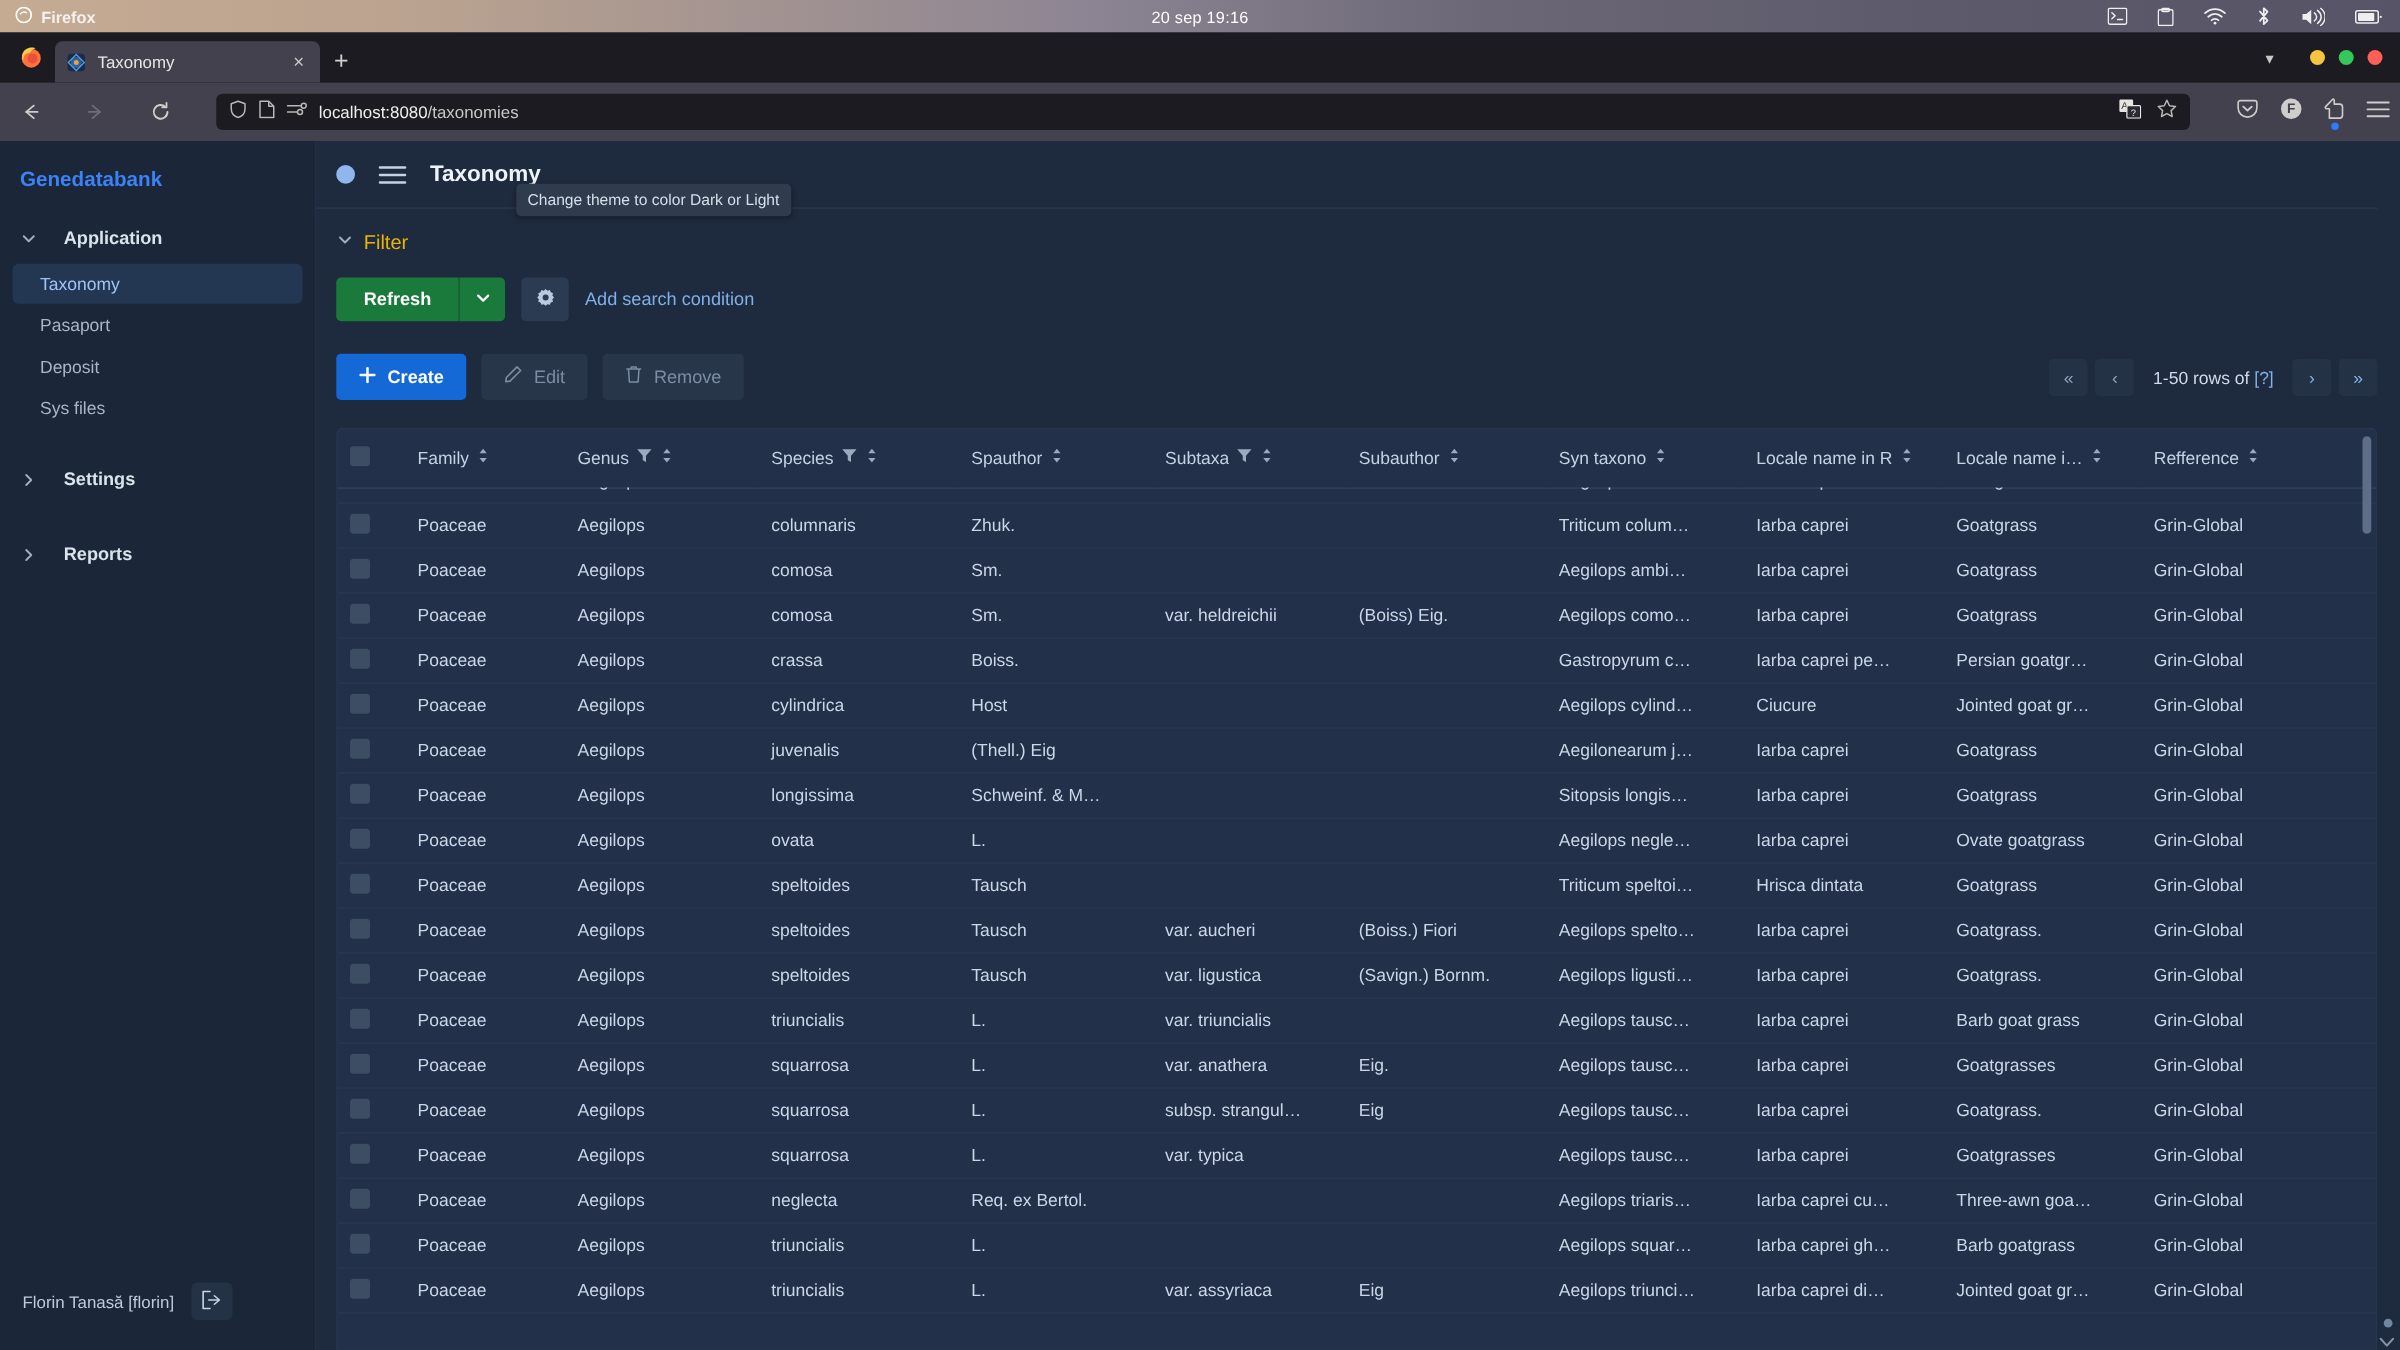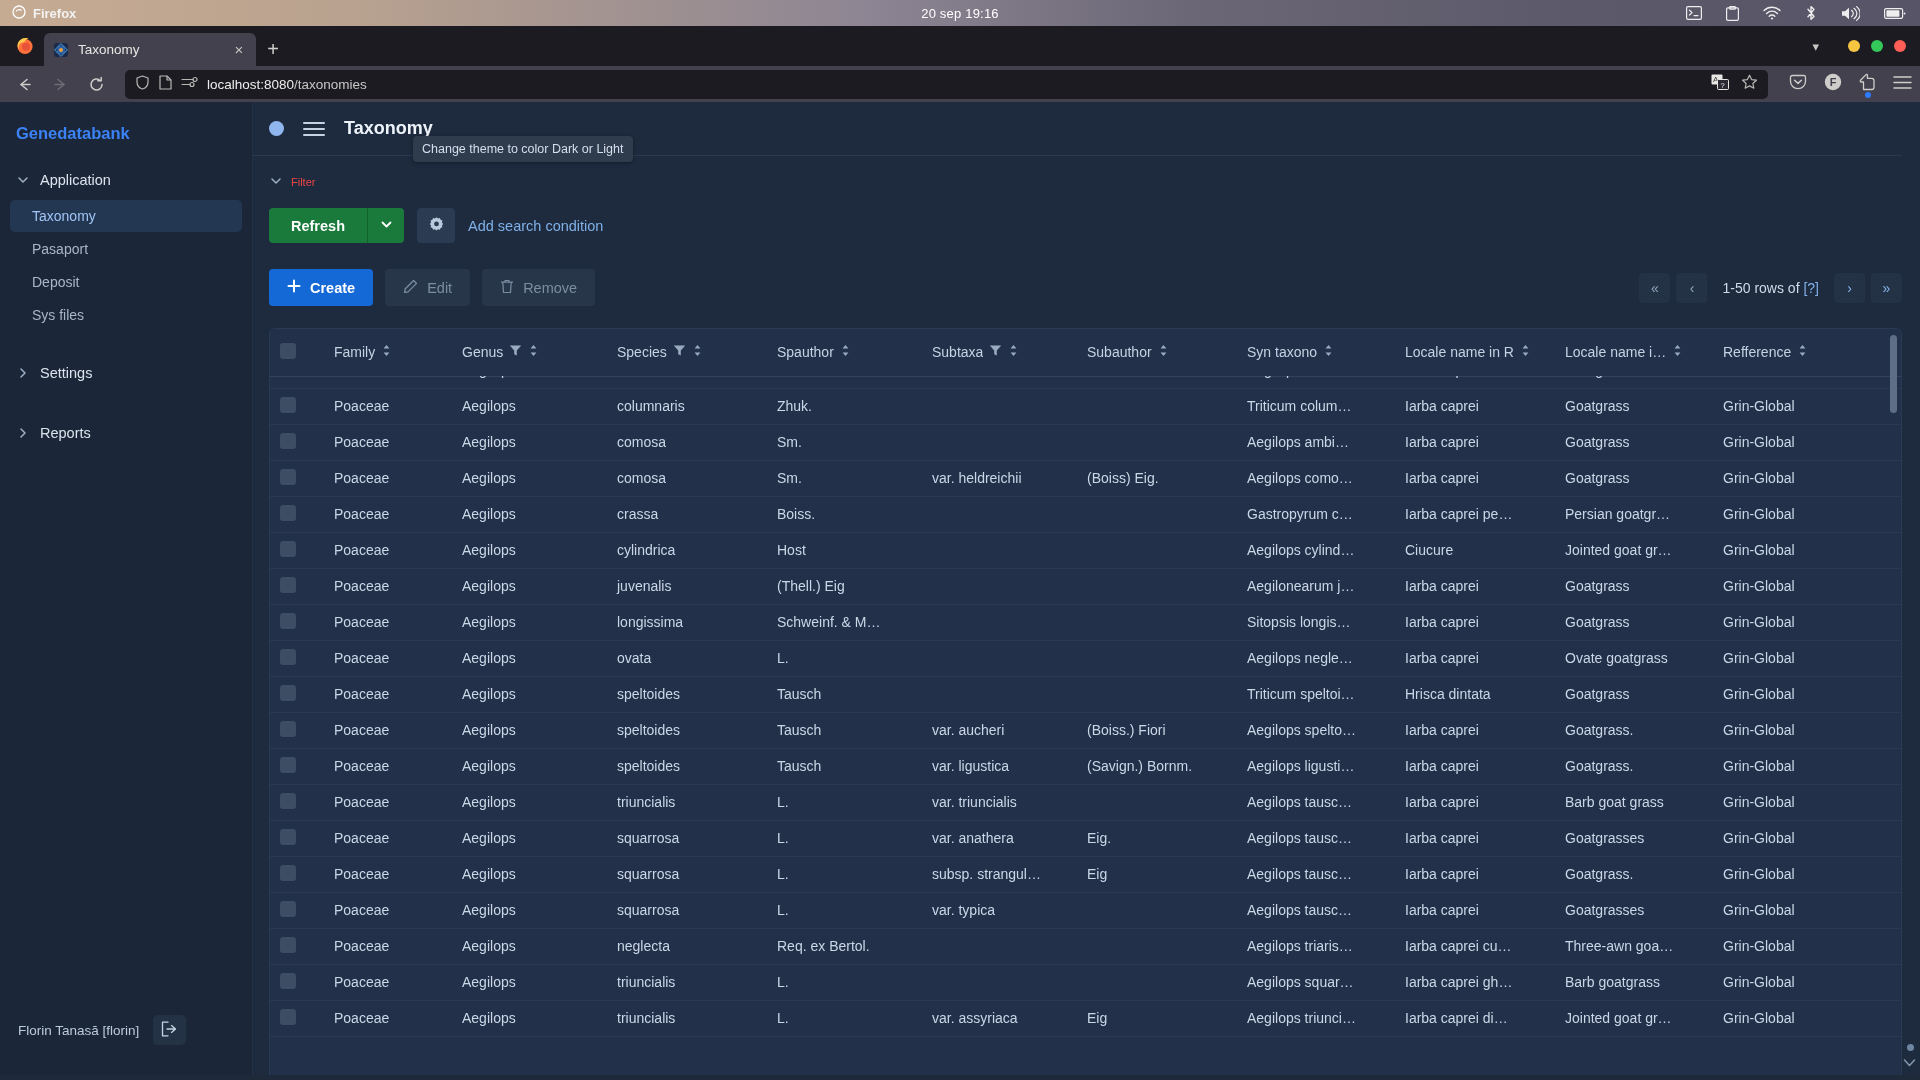--- a/index.html
+++ b/index.html
@@ -53,22 +53,22 @@
   .newtab { width: 34px; height: 33px; display: flex; align-items: center; justify-content: center;
             color: #d2d0cd; font-size: 20px; }
   #tabstrip .win-ctl {
     margin-left: auto; display: flex; align-items: center; gap: 11px;
     padding-right: 14px; height: 40px;
   }
   #tabstrip .win-ctl .dot { width: 12px; height: 12px; border-radius: 50%; }
   #tabstrip .chev { color: #c8c6c4; font-size: 13px; margin-right: 18px; }
 
   #navbar {
-    height: 36px; background: #42414d; display: flex; align-items: center;
-    gap: 4px; padding: 0 8px;
+    height: 47px; background: #42414d; display: flex; align-items: center;
+    gap: 20px; padding: 0 8px;
   }
   #navbar .navbtn {
     width: 32px; height: 30px; display: flex; align-items: center; justify-content: center;
     color: #cfcdca; border-radius: 4px;
   }
   #navbar .navbtn.disabled { color: #6f6d76; }
   #urlbar {
     flex: 1; height: 29px; background: #1c1b22; border-radius: 5px;
     display: flex; align-items: center; gap: 9px; padding: 0 10px;
     margin: 0 9px; min-width: 0;
@@ -87,22 +87,22 @@
   
   #sidebar {
     width: 253px; flex: 0 0 253px; background: #1b2738;
     display: flex; flex-direction: column; position: relative;
     border-right: 1px solid #233147;
   }
   #brand {
     padding: 22px 0 18px 16px; font-size: 16.5px; font-weight: bold; color: #3b82f6;
   }
   .nav-group {
-    display: flex; align-items: center; gap: 10px;
-    padding: 11px 16px; font-size: 14.5px; font-weight: normal; color: #dbe3ec;
+    display: flex; align-items: center; gap: 21px;
+    padding: 11px 16px; font-size: 14.5px; font-weight: bold; color: #dbe3ec;
   }
   .nav-group .caret { width: 14px; color: #9fb0c6; display:flex; }
   .nav-sub { padding: 0 10px; }
   .nav-item {
     padding: 8px 0 8px 22px; font-size: 14px; color: #a9b6c7;
     border-radius: 5px; margin: 1px 0;
   }
   .nav-item.active { background: #243752; color: #9fc4f5; }
   .nav-gap { height: 22px; }
   #user-bar {
@@ -130,21 +130,21 @@
     background: #2f3c4e; color: #d6dfea; font-size: 12.5px;
     padding: 6px 9px; border-radius: 4px; white-space: nowrap;
     box-shadow: 0 1px 4px rgba(0,0,0,.35);
   }
 
   .hr { height: 1px; background: #2b3a50; margin: 0 18px 0 0; }
 
   #filter-zone { padding: 18px 0 0 16px; }
   .filter-label {
     display: flex; align-items: center; gap: 8px;
-    font-size: 11px; color: #ef4444; margin-bottom: 18px;
+    font-size: 16px; color: #eab308; margin-bottom: 18px;
   }
   .btn-row { display: flex; align-items: center; gap: 13px; }
   #refresh-group { display: flex; }
   #refresh-btn {
     background: #1a7a3c; color: #fff; font-weight: bold; font-size: 14.5px;
     padding: 0 22px; height: 35px; border: none; border-radius: 4px 0 0 4px;
     display: flex; align-items: center;
   }
   #refresh-caret {
     background: #1a7a3c; width: 37px; height: 35px; border-radius: 0 4px 4px 0;

